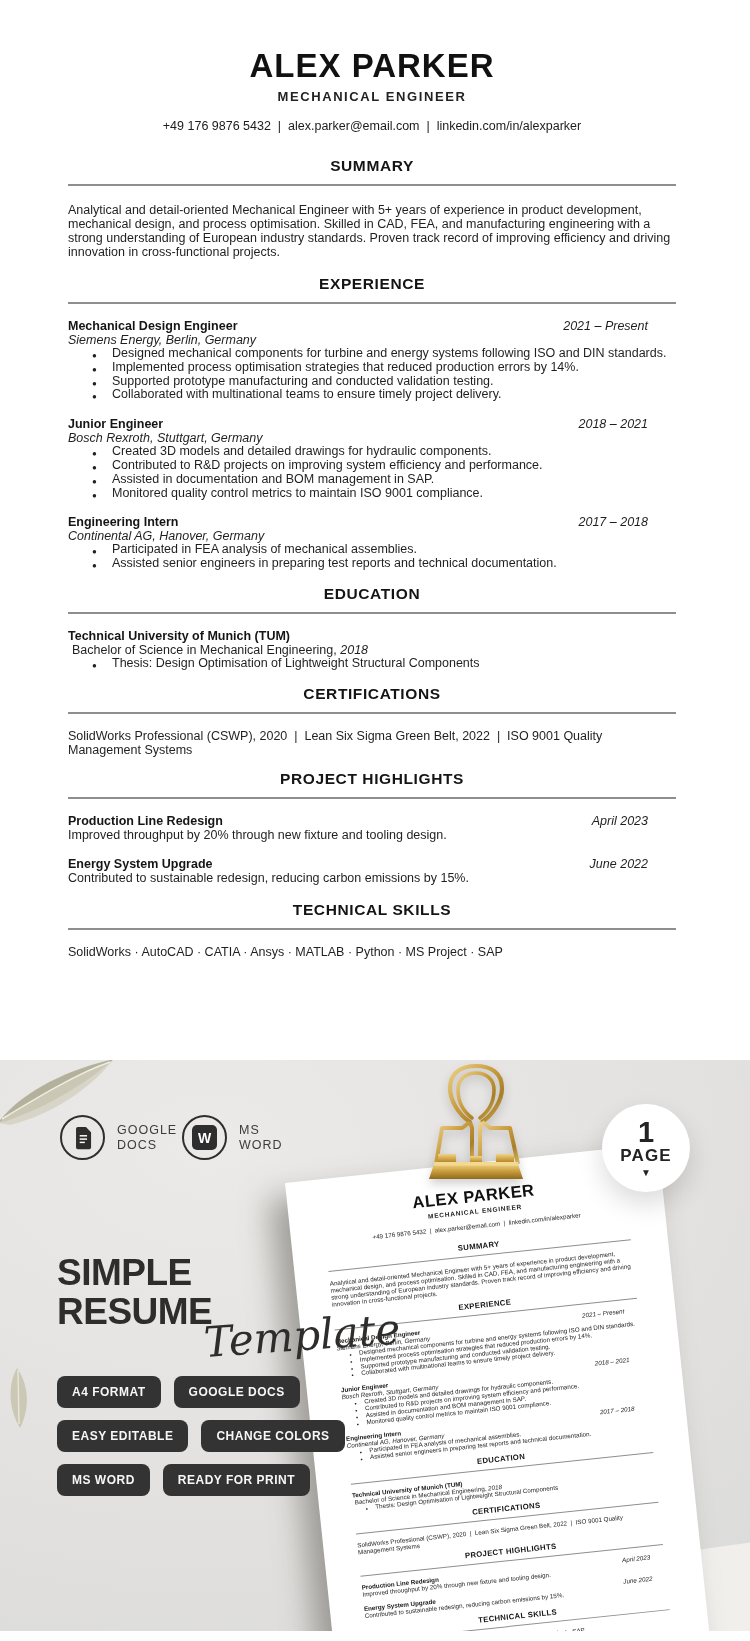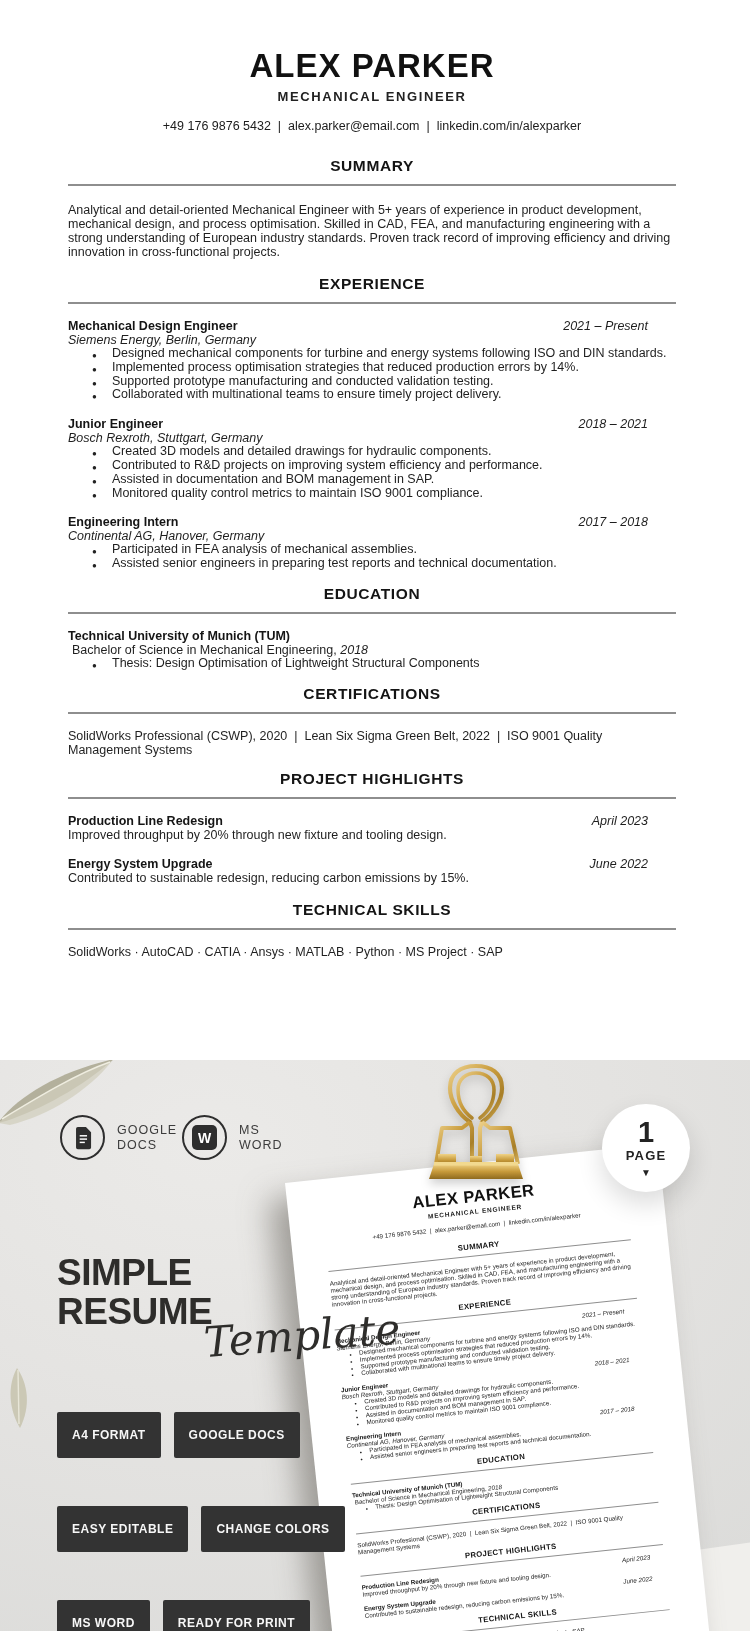--- a/index.html
+++ b/index.html
@@ -45,31 +45,31 @@
     display:flex;align-items:center;justify-content:center;box-sizing:border-box;background:transparent;}
   .fmt-label{font-size:12.5px;letter-spacing:1px;color:#3c3c3c;line-height:14.5px;}
   .w-box{width:25px;height:25px;background:#2e2e2e;border-radius:5px;color:#fff;
     font-weight:bold;font-size:14px;display:flex;align-items:center;justify-content:center;}
   .clip{position:absolute;left:426px;top:2px;width:100px;height:120px;z-index:5;
     filter:drop-shadow(0 5px 5px rgba(0,0,0,.18));}
   .page-badge{position:absolute;left:602px;top:44px;width:88px;height:88px;border-radius:50%;
     background:#fff;box-shadow:0 12px 26px rgba(0,0,0,.14);z-index:7;color:#232323;
     display:flex;flex-direction:column;align-items:center;justify-content:center;}
   .pb-num{font-size:29px;font-weight:bold;line-height:27px;}
-  .pb-label{font-size:13px;font-weight:bold;letter-spacing:1.2px;line-height:19px;}
+  .pb-label{font-size:17px;font-weight:bold;letter-spacing:1.2px;line-height:19px;}
   .pb-arrow{font-size:10px;margin-top:3px;line-height:10px;}
   .promo-title{position:absolute;left:57px;top:193px;z-index:6;color:#2e2d2b;
     font-weight:bold;font-size:37px;line-height:39px;letter-spacing:-.5px;}
   .promo-script{position:absolute;left:204px;top:258px;z-index:6;color:#2e2d2b;
     font-family:"DejaVu Serif","Liberation Serif",serif;font-style:italic;font-size:42px;
     transform:rotate(-4deg);transform-origin:0 50%;}
   .badge-rows{position:absolute;left:57px;top:316px;z-index:6;}
   .badge-row{display:flex;gap:13px;margin-bottom:12px;}
-  .badge{height:24px;padding:11px 15px;border-radius:2px;background:#333333;color:#f7f7f7;
-    font-size:12px;font-weight:bold;letter-spacing:.5px;display:flex;align-items:center;white-space:nowrap;margin-top:36px;}
+  .badge{height:24px;padding:4px 15px;border-radius:8px;background:#333333;color:#f7f7f7;
+    font-size:12px;font-weight:bold;letter-spacing:.5px;display:flex;align-items:center;white-space:nowrap;}
   .under-sheet{position:absolute;left:340px;top:540px;width:430px;height:230px;background:#f0efec;
     transform:rotate(-8deg);transform-origin:0 0;z-index:2;}
   .mini-wrap{position:absolute;left:285px;top:123px;z-index:3;
     transform:rotate(-6deg) scale(0.5);transform-origin:0 0;}
   .mini-wrap .resume-page{box-shadow:-35px 30px 60px rgba(100,97,90,.55);}
 </style>
 </head>
 <body>
 
 <div class="resume-section">

